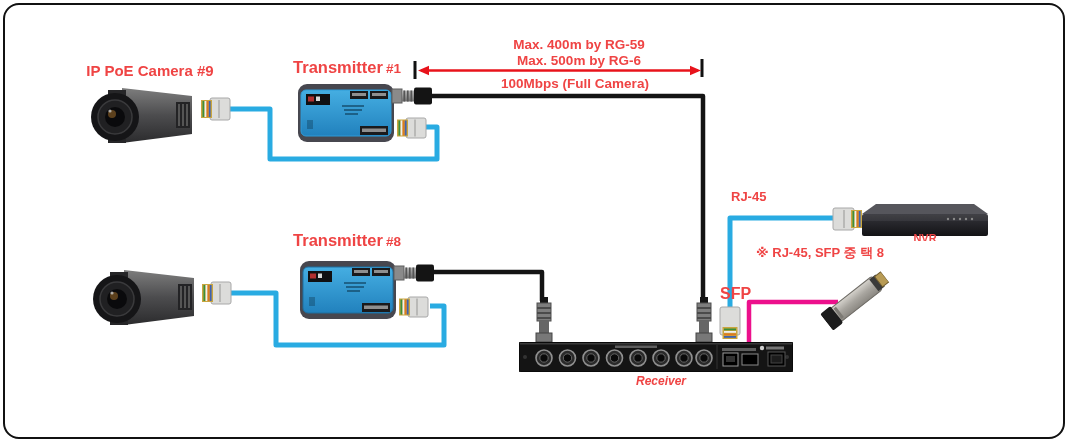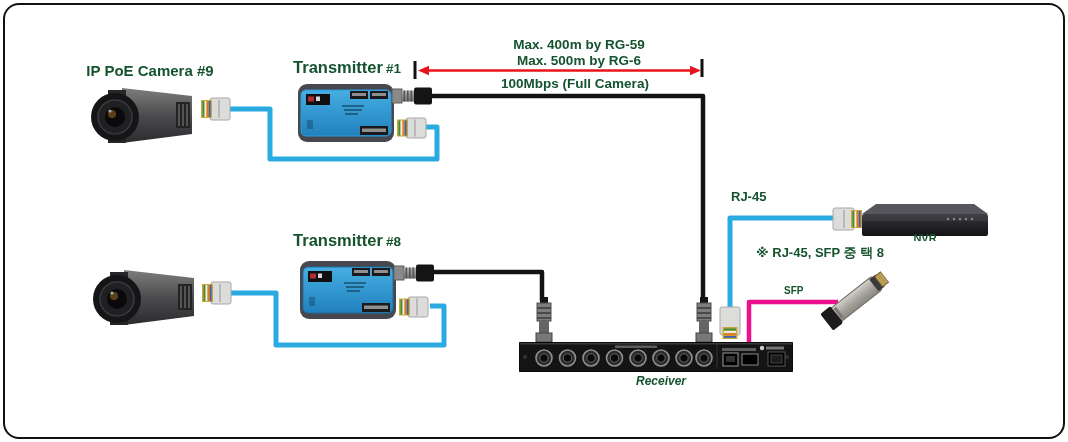--- a/index.html
+++ b/index.html
@@ -3,21 +3,21 @@
 <meta charset="utf-8">
 <style>
   html,body{margin:0;padding:0;background:#fff;}
   #stage{
     position:relative;width:1068px;height:442px;background:#ffffff;overflow:hidden;
     font-family:"Liberation Sans","DejaVu Sans",sans-serif;
   }
   .frame{position:absolute;left:3px;top:3px;right:3px;bottom:3px;
     border:2px solid #111;border-radius:16px;}
   svg{position:absolute;}
-  .lbl{position:absolute;font-weight:bold;color:#14532d;white-space:nowrap;line-height:1.15;}
+  .lbl{position:absolute;font-weight:bold;color:#ef4444;white-space:nowrap;line-height:1.15;}
   .center{text-align:center;}
   .cam-lbl{font-size:15px;width:190px;}
   .tx-lbl{font-size:16.5px;width:150px;}
   .tx-lbl .num{font-size:13.5px;margin-left:3px;}
   .ann{font-size:13.5px;width:210px;}
   .small-lbl{font-size:13px;}
   .rx-lbl{font-size:12px;width:150px;font-style:italic;}
   .nvr-lbl{font-size:11px;width:46px;height:9px;overflow:hidden;text-align:center;}
 </style>
 </head>
@@ -281,21 +281,21 @@
     <circle cx="88" cy="21" r="1.2" fill="#8a8a8a"></circle>
       <circle cx="94" cy="21" r="1.2" fill="#8a8a8a"></circle>
     <circle cx="100" cy="21" r="1.2" fill="#8a8a8a"></circle>
       <circle cx="106" cy="21" r="1.2" fill="#8a8a8a"></circle>
     <circle cx="112" cy="21" r="1.2" fill="#8a8a8a"></circle>
   </svg>
   <div class="lbl nvr-lbl" style="left:902px;top:232px;">NVR</div>
 
   <div class="lbl small-lbl" style="left:756px;top:246px;">※ RJ-45, SFP 중 택 8</div>
 
-  <div class="lbl small-lbl" style="left:784px;top:285px;font-size:10px;">SFP</div>
+  <div class="lbl small-lbl" style="left:720px;top:285px;font-size:16px;">SFP</div>
   <svg width="74" height="26" viewBox="0 0 74 26" style="left:819px;top:287px;transform:rotate(-38deg);transform-origin:50% 50%;">
     <defs>
       <linearGradient id="sfpBody" x1="0" y1="0" x2="0" y2="1">
         <stop offset="0" stop-color="#d6d3cd"></stop>
           <stop offset="0.5" stop-color="#a8a59f"></stop>
           <stop offset="1" stop-color="#8a8781"></stop>
       </linearGradient>
     </defs>
     <rect x="8" y="4" width="56" height="17" rx="2" fill="url(#sfpBody)" stroke="#6f6c66"></rect>
     <rect x="0" y="2" width="13" height="21" rx="2" fill="#1c1c1c"></rect>

